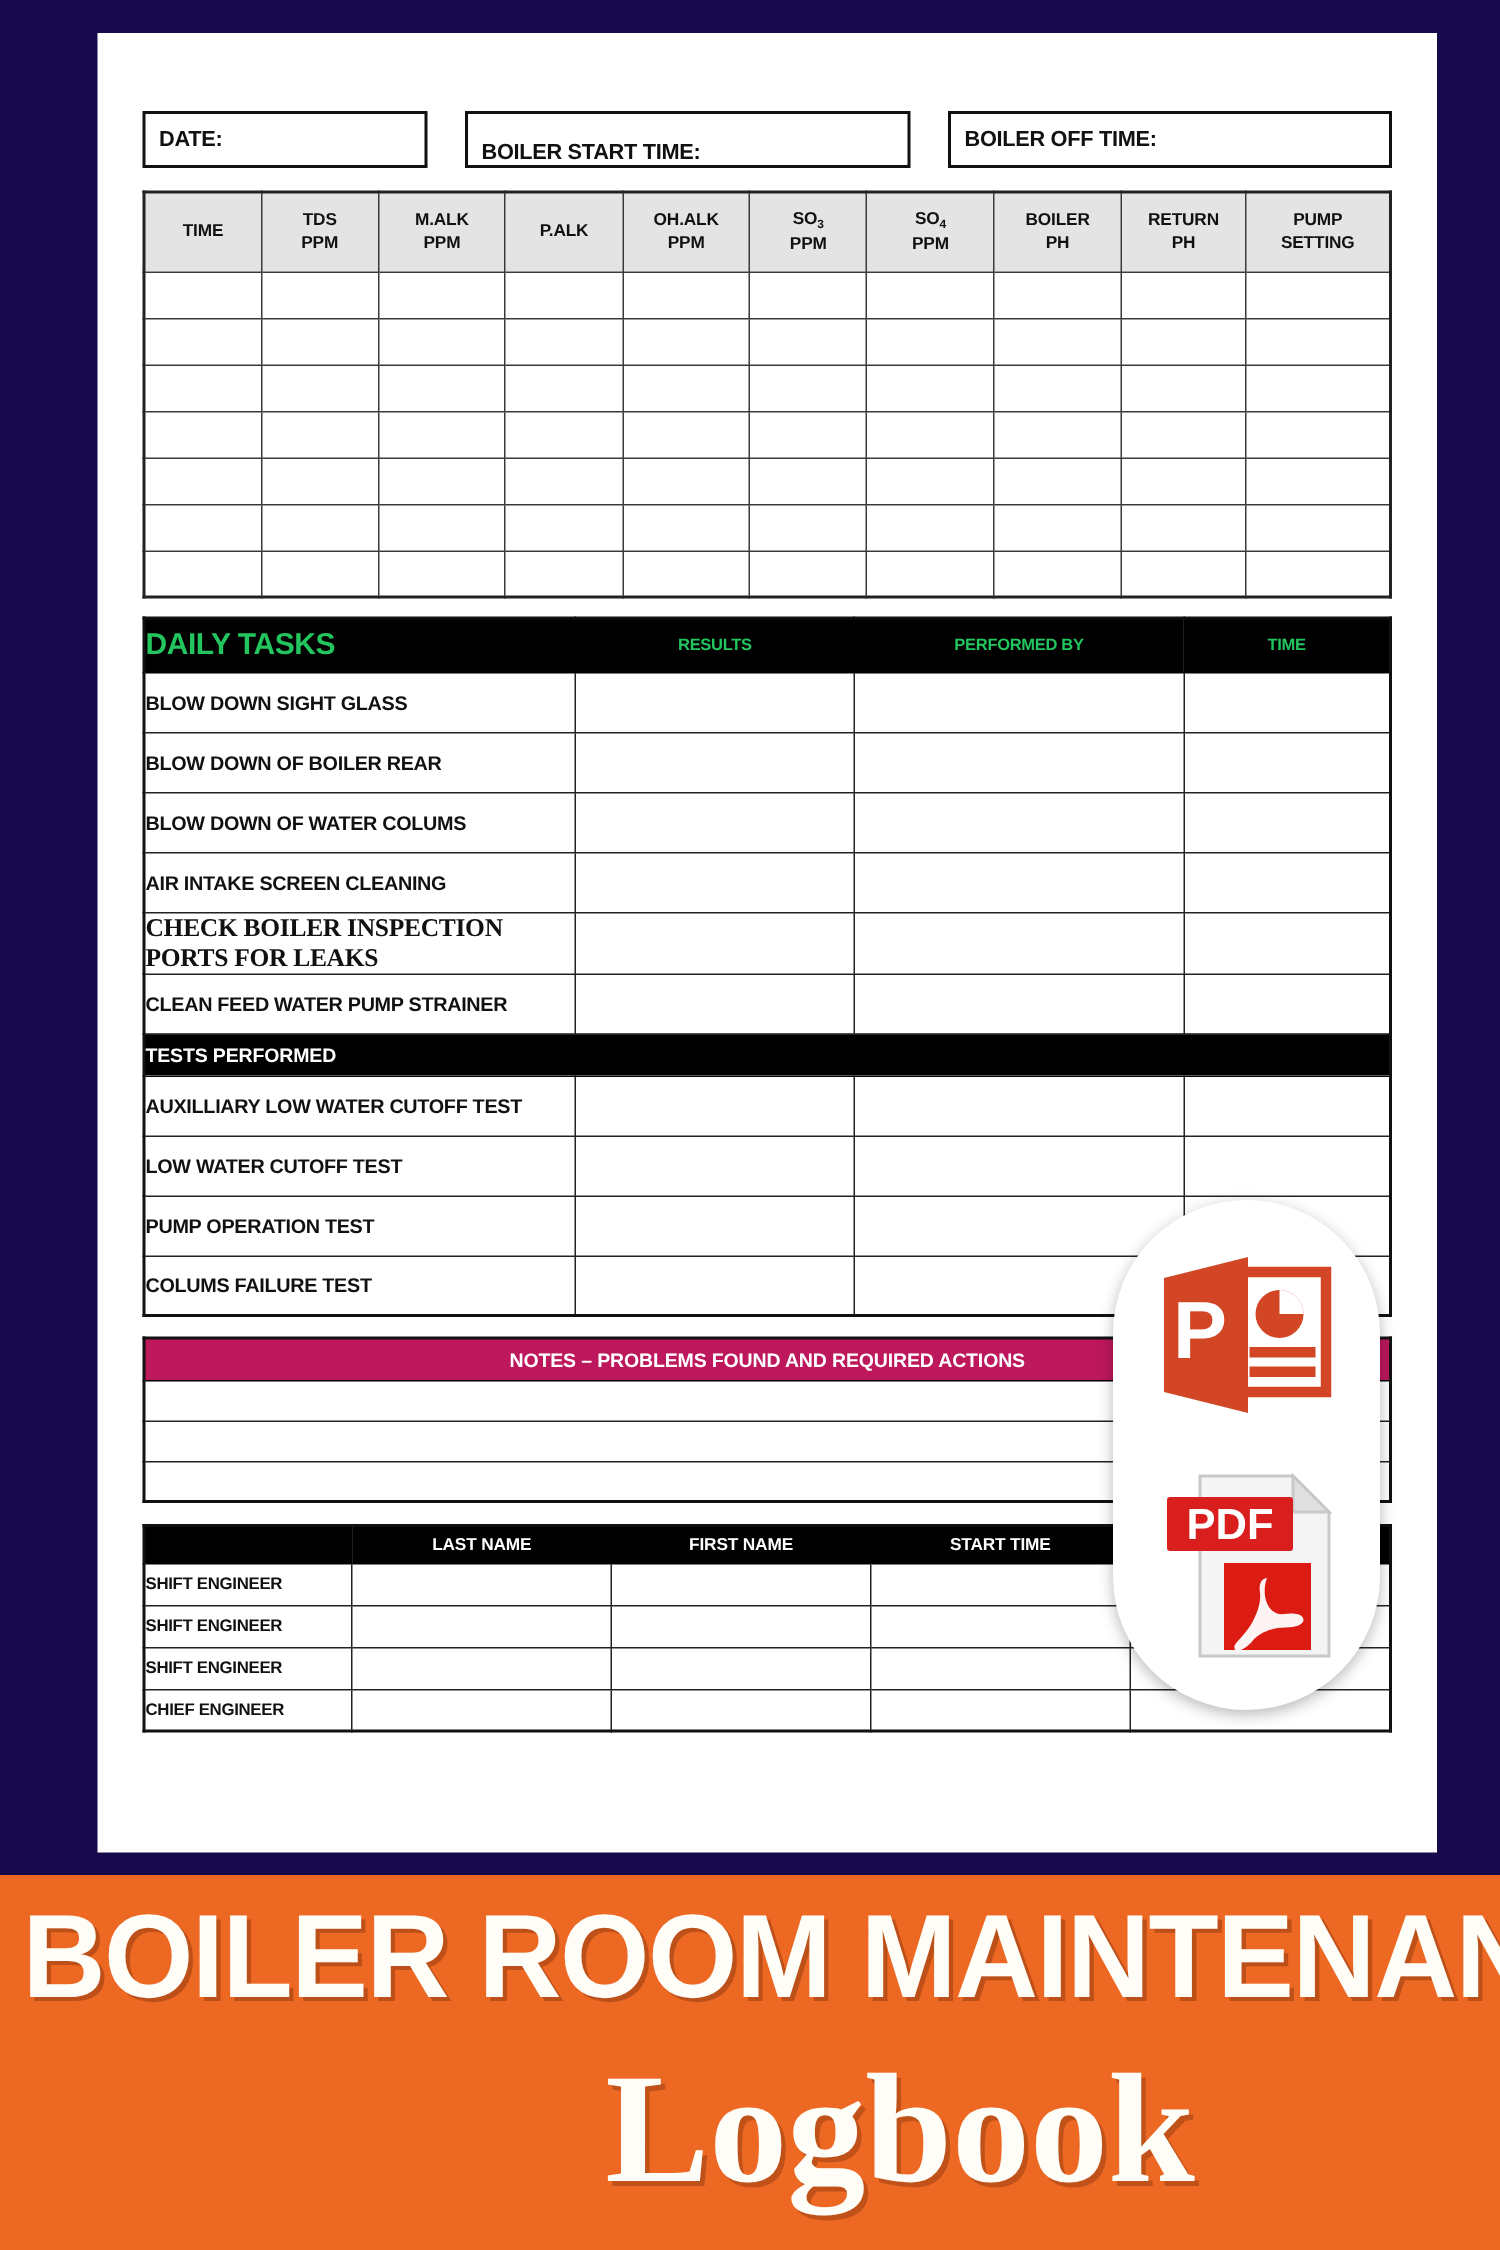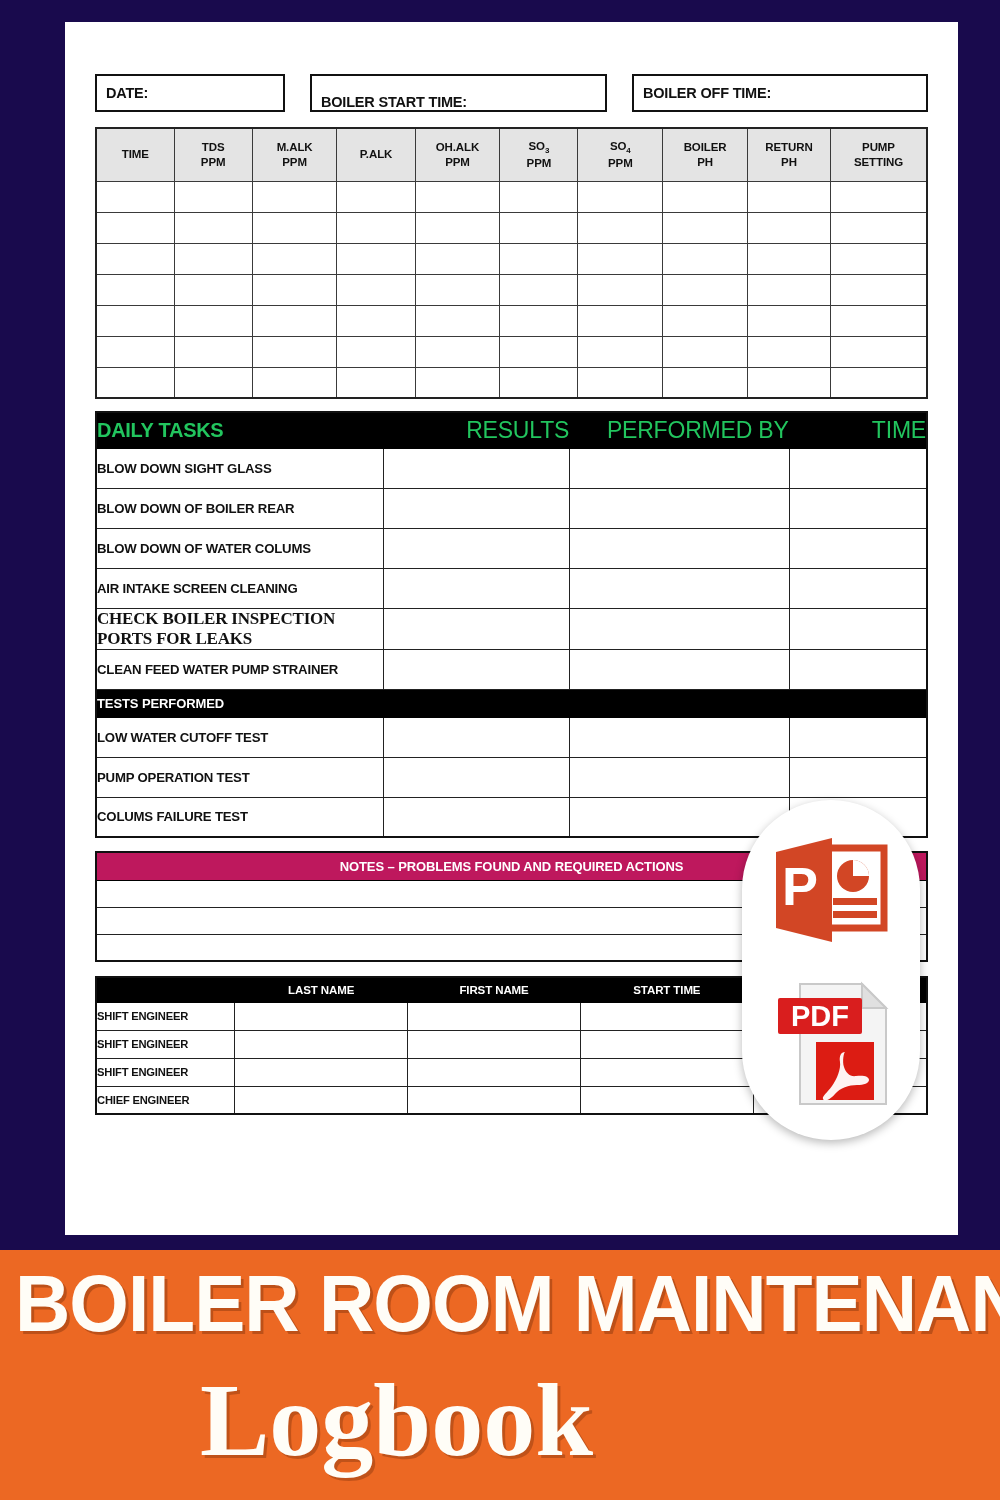--- a/index.html
+++ b/index.html
@@ -110,23 +110,23 @@
     border-color: #000;
   }
   th.h-tasks {
     text-align: left;
     padding-left: 9px;
     font-size: 20px;
     font-weight: bold;
     letter-spacing: -0.3px;
   }
   th.h-col {
-    text-align: right;
-    font-size: 23px;
-    font-weight: normal;
+    text-align: center;
+    font-size: 11px;
+    font-weight: bold;
     letter-spacing: -0.2px;
   }
 
   tr.bandrow td {
     background: #000;
     color: #fff;
     height: 28px;
     text-align: left;
     font-size: 13px;
     font-weight: bold;
@@ -250,21 +250,21 @@
     color: #FFFDF7;
     letter-spacing: -1px;
     transform: scaleX(0.97);
     text-shadow: 3px 3px 0 rgba(80,25,0,0.30);
     white-space: nowrap;
   }
   #banner-sub {
     position: absolute;
     left: 0; right: 0;
     top: 118px;
-    text-align: left;
+    text-align: center;
     font-family: "Liberation Serif", "DejaVu Serif", serif;
     font-weight: bold;
     font-size: 104px;
     line-height: 1;
     color: #FFFDF7;
     padding-left: 200px;
     text-shadow: 3px 3px 0 rgba(80,25,0,0.28);
     white-space: nowrap;
   }
 </style>
@@ -453,20 +453,26 @@
               <tr>
                 <td class="task-name">CLEAN FEED WATER PUMP STRAINER</td>
                 <td class="cellblank"></td>
                 <td class="cellblank"></td>
                 <td class="cellblank"></td>
               </tr>
               <tr class="bandrow">
                 <td colspan="4">TESTS PERFORMED</td>
               </tr>
               <tr>
+                <td class="task-name">AUXILLIARY LOW WATER CUTOFF TEST</td>
+                <td class="cellblank"></td>
+                <td class="cellblank"></td>
+                <td class="cellblank"></td>
+              </tr>
+              <tr>
                 <td class="task-name">LOW WATER CUTOFF TEST</td>
                 <td class="cellblank"></td>
                 <td class="cellblank"></td>
                 <td class="cellblank"></td>
               </tr>
               <tr>
                 <td class="task-name">PUMP OPERATION TEST</td>
                 <td class="cellblank"></td>
                 <td class="cellblank"></td>
                 <td class="cellblank"></td>

